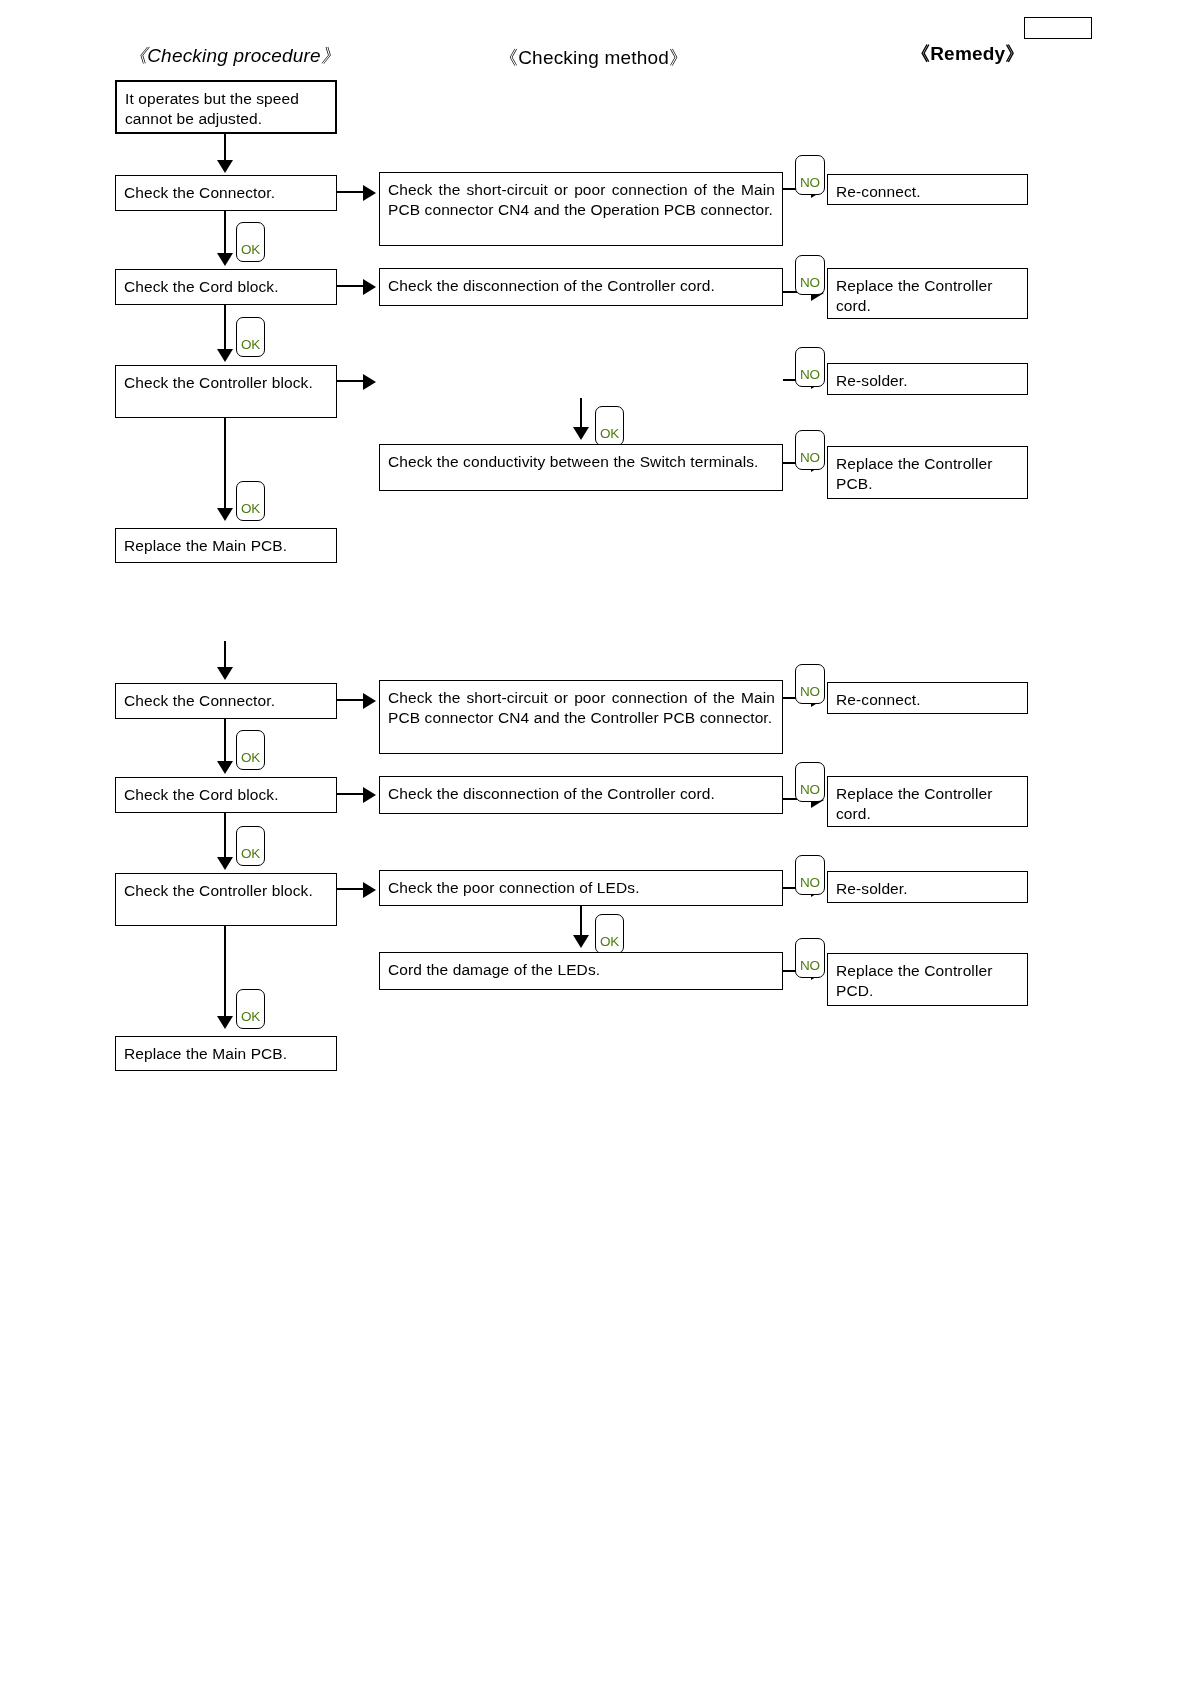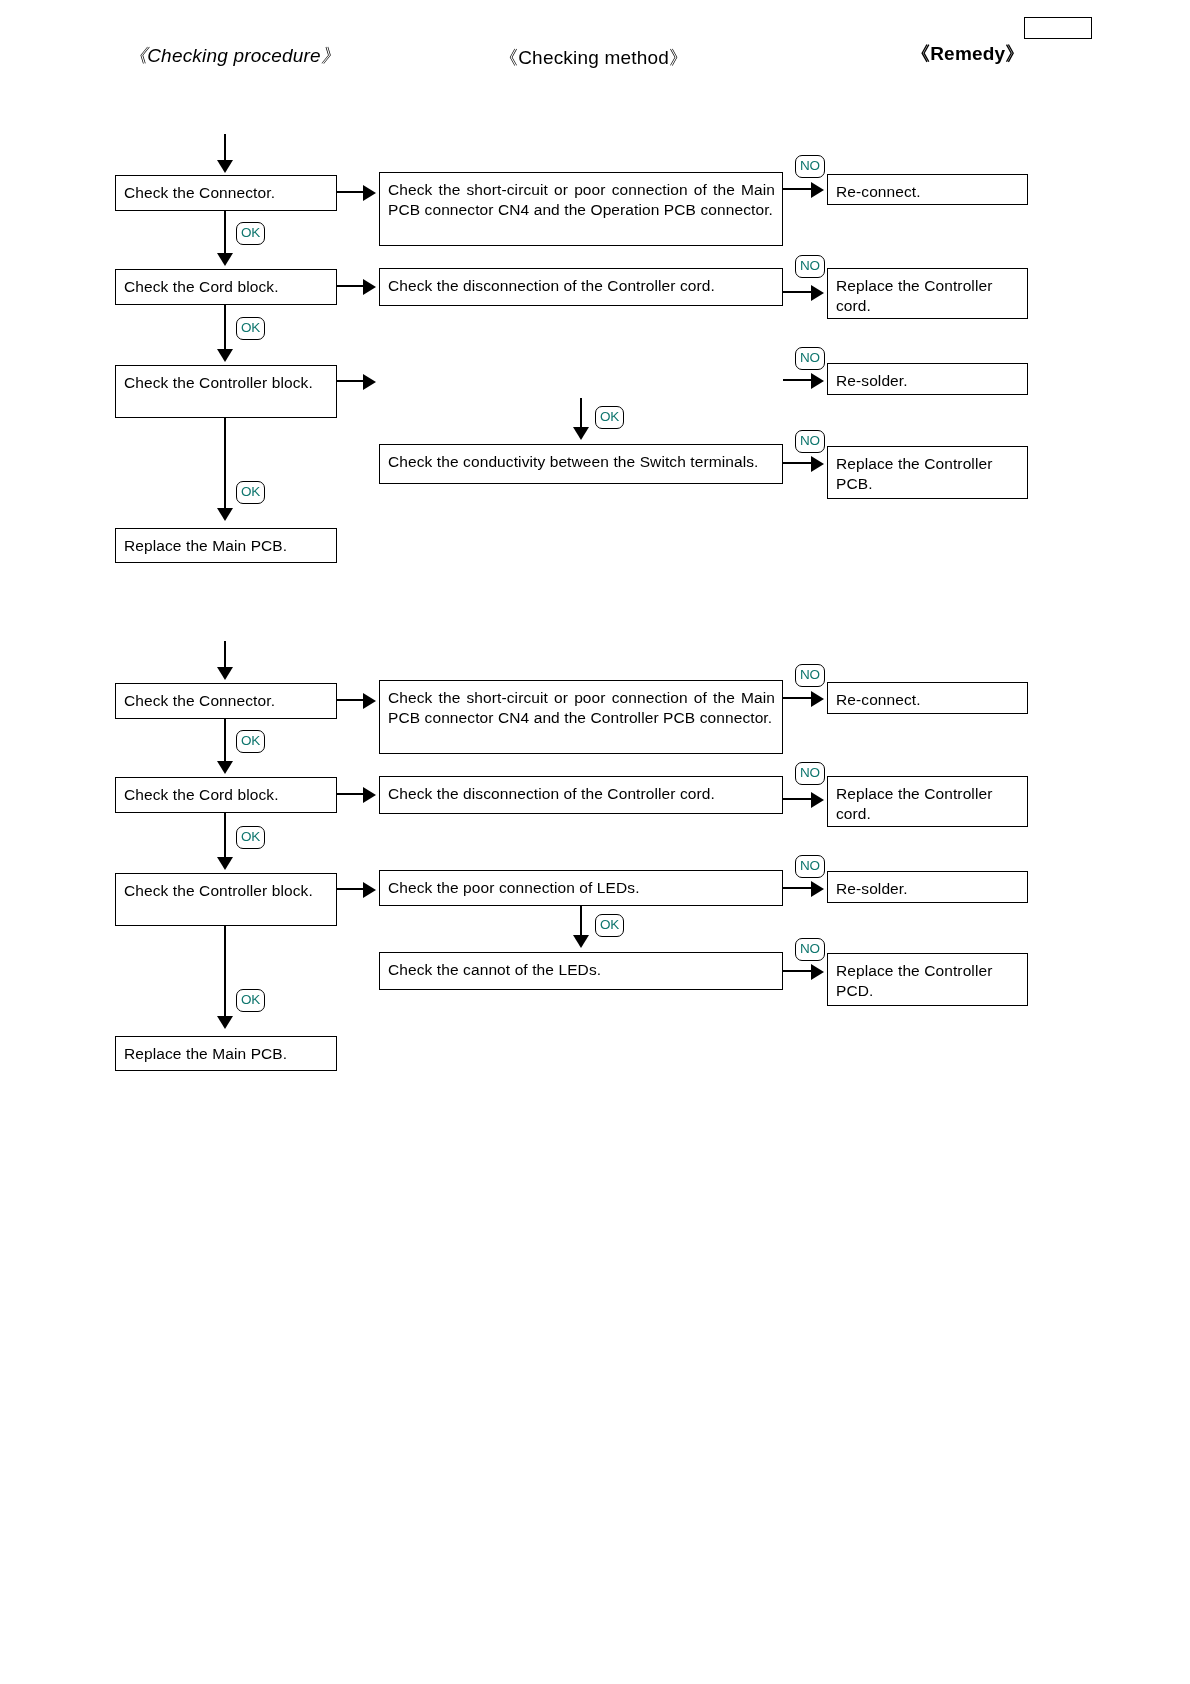--- a/index.html
+++ b/index.html
@@ -80,37 +80,38 @@
 
   
   .pill {
     position: absolute;
     box-sizing: border-box;
     border: 1.6px solid #000;
     border-radius: 7px;
     background: #fff;
     font-size: 13.5px;
     line-height: 1;
-    padding: 3px 4px 4px 4px;
+    padding: 20px 4px 4px 4px;
     letter-spacing: -0.3px;
-    color: #0f766e;
+    color: #4d7c0f;
     white-space: nowrap;
   }
 </style>
 </head>
 <body>
 
 <div id="page">
 
   <div class="page-num-box" style="left:1024px; top:17px; width:66px; height:20px;"></div>
 
   <div class="col-header" style="left:128px; top:43px;font-style:italic;">《Checking procedure》</div>
   <div class="col-header" style="left:499px; top:45px;">《Checking method》</div>
   <div class="col-header" style="left:911px; top:41px;font-weight:bold;">《Remedy》</div>
 
+  <div class="fbox strong" style="left:115px; top:80px; width:222px; height:54px;">It operates but the speed cannot be adjusted.</div>
 
   <div class="vline" style="left:224px; top:134px; height:30px;"></div>
   <div class="arrow-down" style="left:217px; top:160px;"></div>
 
   <div class="fbox" style="left:115px; top:175px; width:222px; height:36px;">Check the Connector.</div>
 
   <div class="hline" style="left:337px; top:191px; width:28px;"></div>
   <div class="arrow-right" style="left:363px; top:185px;"></div>
 
   <div class="fbox justify" style="left:379px; top:172px; width:404px; height:74px;">Check the short-circuit or poor connection of the Main PCB connector CN4 and the Operation PCB connector.</div>
@@ -151,21 +152,21 @@
   <div class="hline" style="left:783px; top:379px; width:30px;"></div>
   <div class="arrow-right" style="left:811px; top:373px;"></div>
   <div class="pill" style="left:795px; top:347px;">NO</div>
 
   <div class="fbox" style="left:827px; top:363px; width:201px; height:32px;">Re-solder.</div>
 
   <div class="vline" style="left:580px; top:398px; height:33px;"></div>
   <div class="arrow-down" style="left:573px; top:427px;"></div>
   <div class="pill" style="left:595px; top:406px;">OK</div>
 
-  <div class="fbox justify" style="left:379px; top:444px; width:404px; height:40px;">Check the conductivity between the Switch terminals.</div>
+  <div class="fbox justify" style="left:379px; top:444px; width:404px; height:47px;">Check the conductivity between the Switch terminals.</div>
 
   <div class="hline" style="left:783px; top:462px; width:30px;"></div>
   <div class="arrow-right" style="left:811px; top:456px;"></div>
   <div class="pill" style="left:795px; top:430px;">NO</div>
 
   <div class="fbox" style="left:827px; top:446px; width:201px; height:53px;">Replace the Controller PCB.</div>
 
   <div class="vline" style="left:224px; top:418px; height:94px;"></div>
   <div class="arrow-down" style="left:217px; top:508px;"></div>
   <div class="pill" style="left:236px; top:481px;">OK</div>
@@ -220,21 +221,21 @@
   <div class="hline" style="left:783px; top:887px; width:30px;"></div>
   <div class="arrow-right" style="left:811px; top:881px;"></div>
   <div class="pill" style="left:795px; top:855px;">NO</div>
 
   <div class="fbox" style="left:827px; top:871px; width:201px; height:32px;">Re-solder.</div>
 
   <div class="vline" style="left:580px; top:906px; height:33px;"></div>
   <div class="arrow-down" style="left:573px; top:935px;"></div>
   <div class="pill" style="left:595px; top:914px;">OK</div>
 
-  <div class="fbox" style="left:379px; top:952px; width:404px; height:38px;">Check the cannot of the LEDs.</div>
+  <div class="fbox" style="left:379px; top:952px; width:404px; height:38px;">Cord the damage of the LEDs.</div>
 
   <div class="hline" style="left:783px; top:970px; width:30px;"></div>
   <div class="arrow-right" style="left:811px; top:964px;"></div>
   <div class="pill" style="left:795px; top:938px;">NO</div>
 
   <div class="fbox" style="left:827px; top:953px; width:201px; height:53px;">Replace the Controller PCD.</div>
 
   <div class="vline" style="left:224px; top:926px; height:94px;"></div>
   <div class="arrow-down" style="left:217px; top:1016px;"></div>
   <div class="pill" style="left:236px; top:989px;">OK</div>

